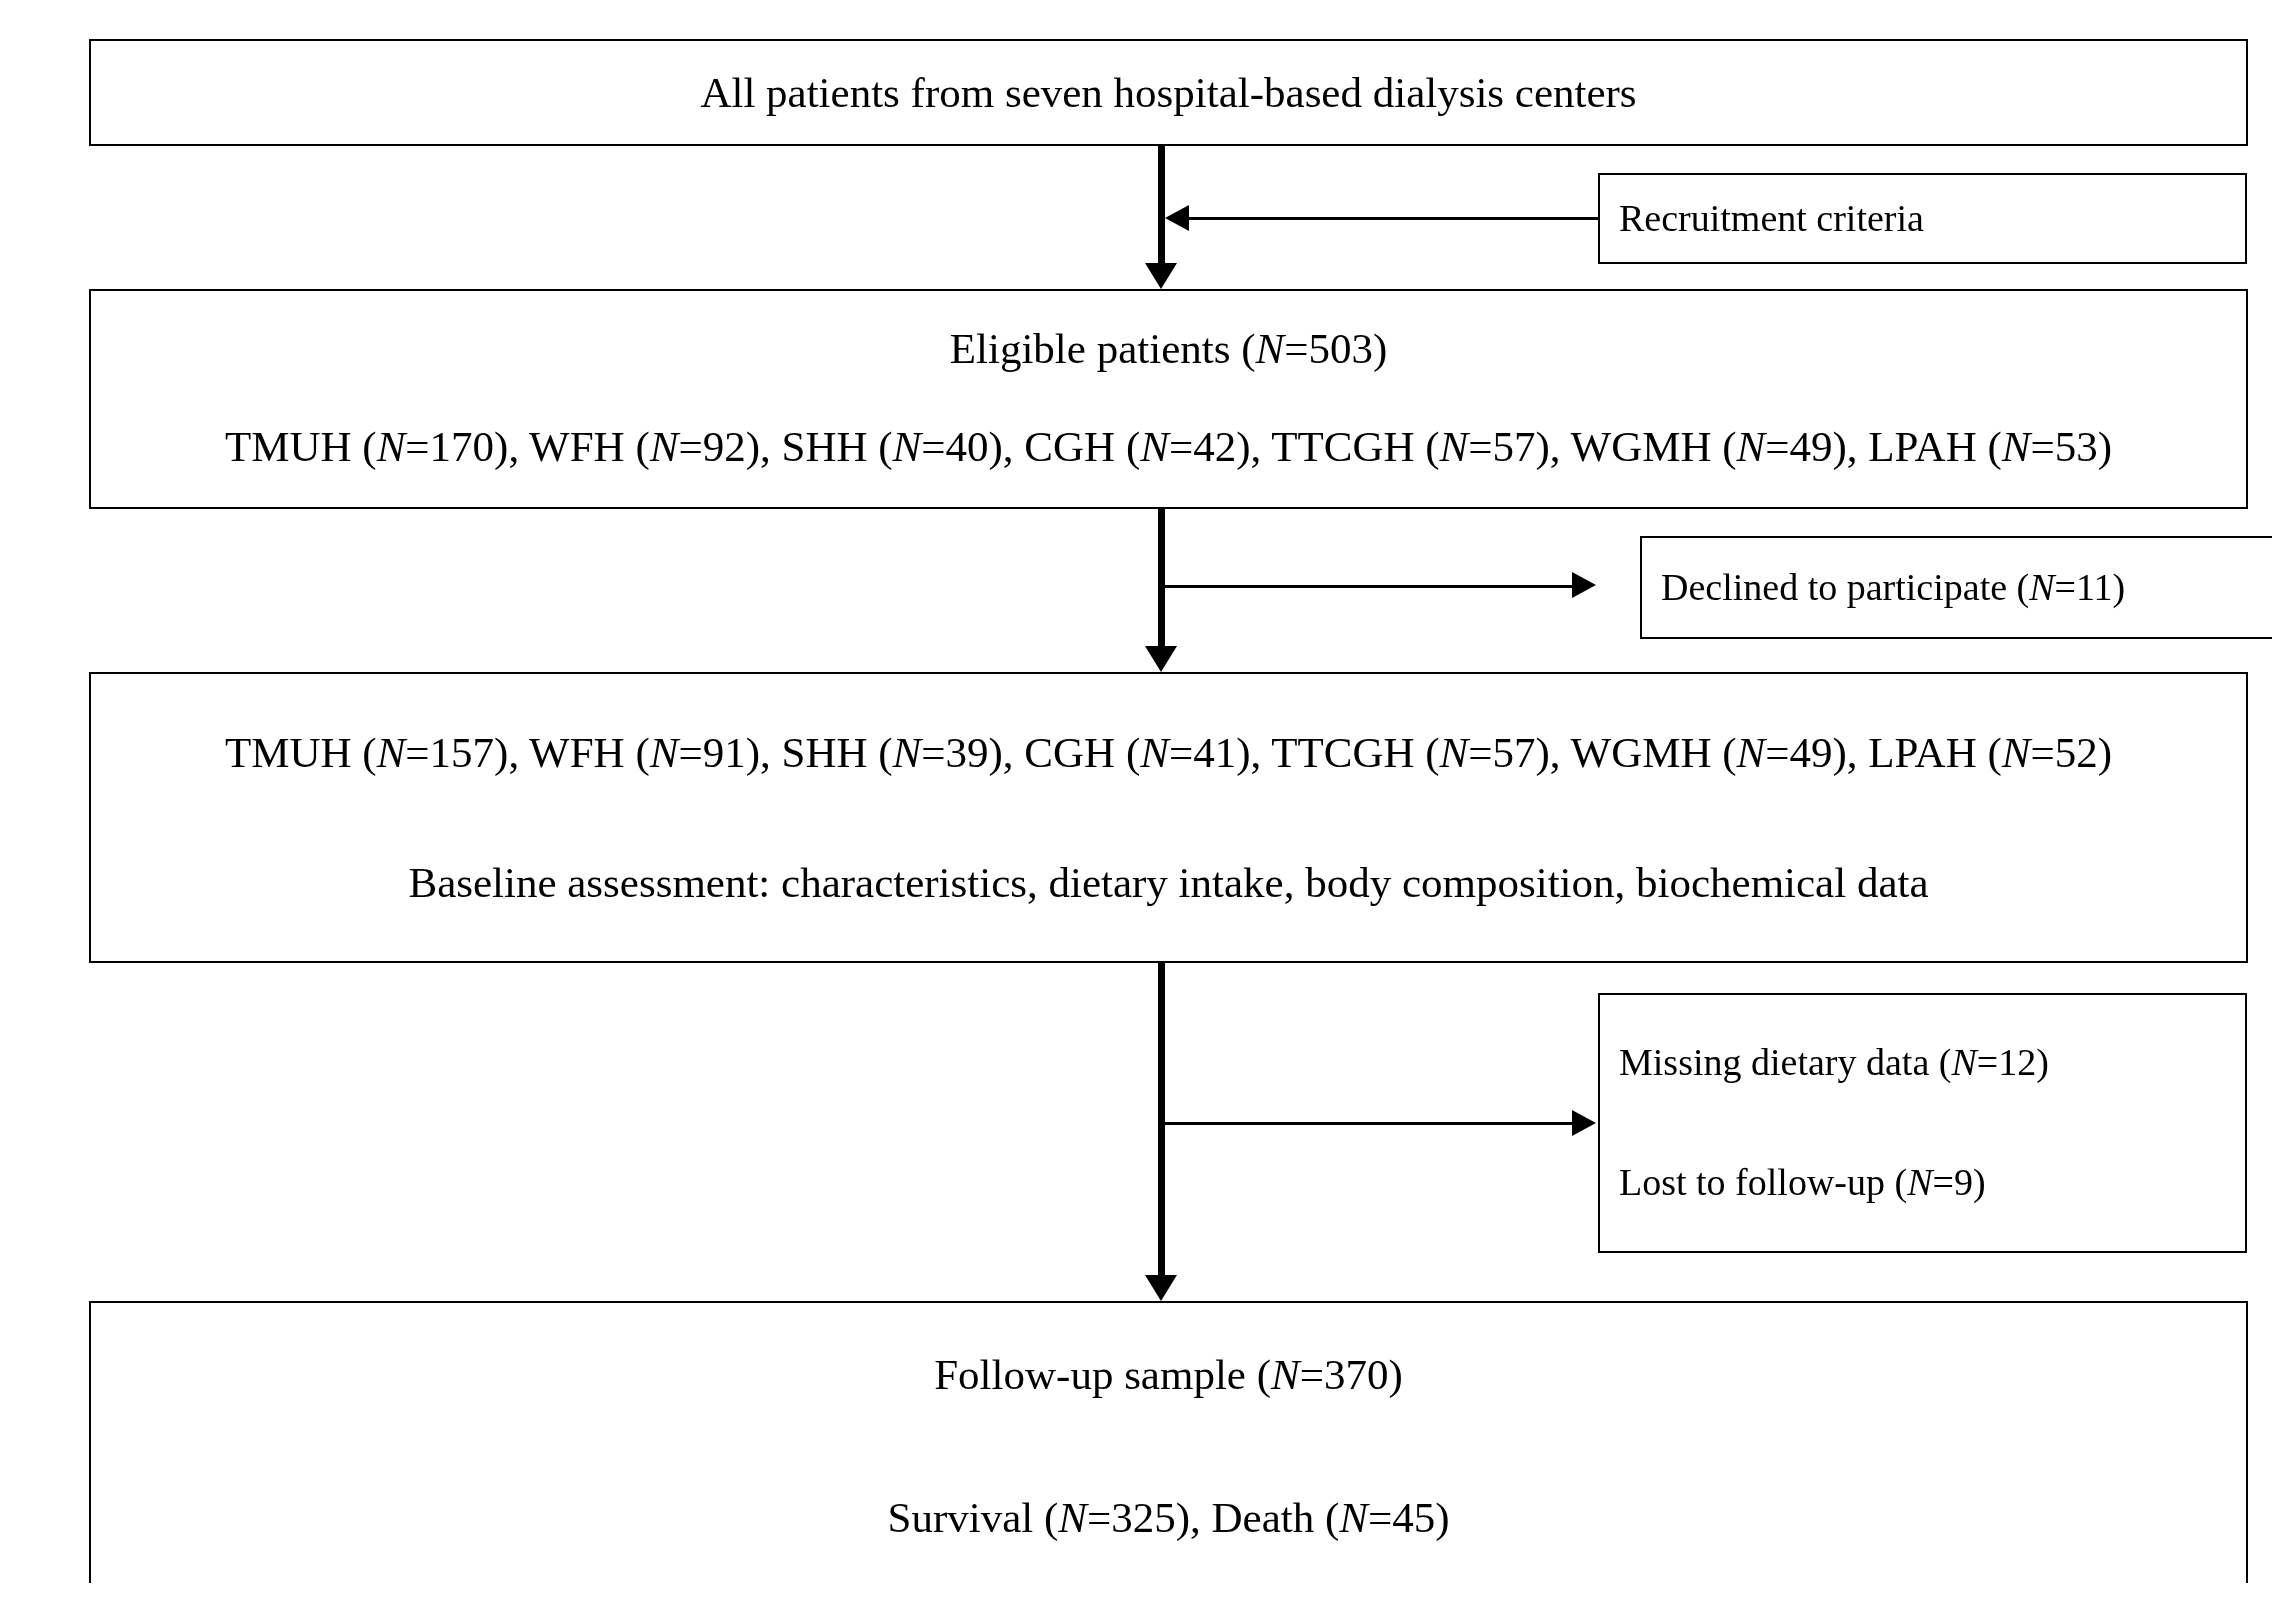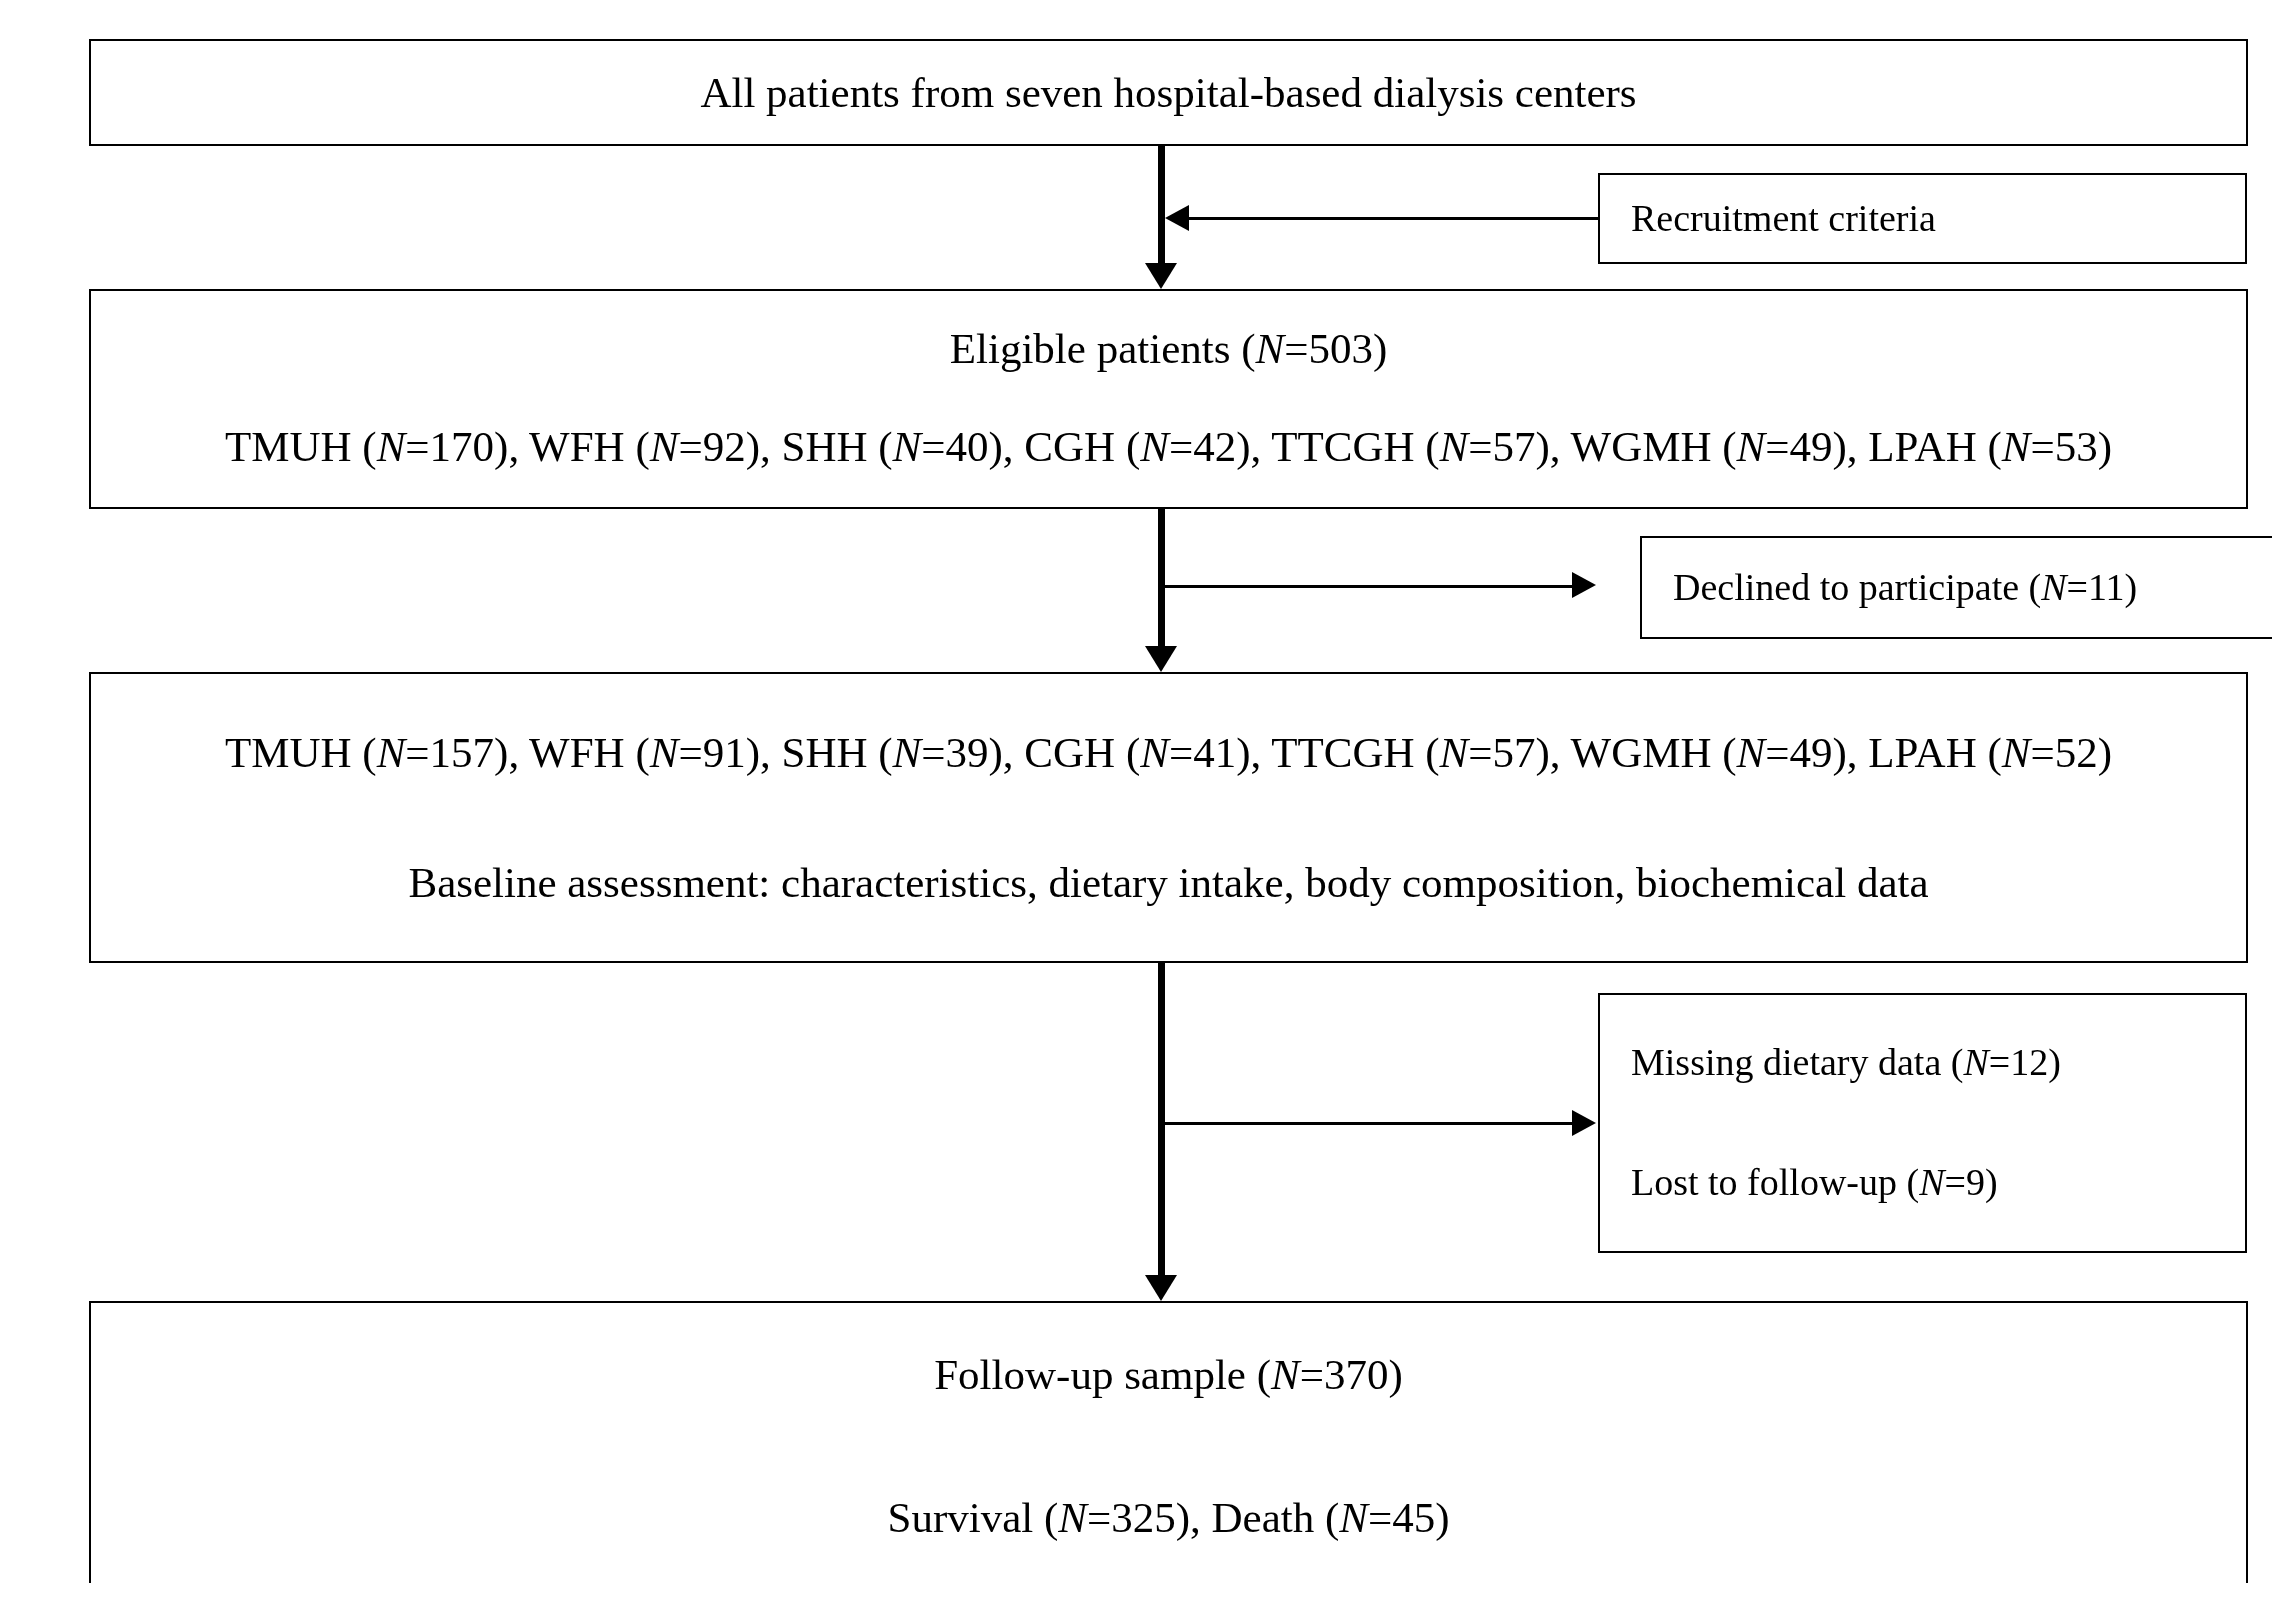--- a/index.html
+++ b/index.html
@@ -30,21 +30,21 @@
     justify-content: space-around;
     text-align: center;
     font-size: 43px;
   }
   .box.side {
     left: 1598px;
     width: 649px;
     justify-content: space-around;
     text-align: left;
     font-size: 38px;
-    padding-left: 31px;
+    padding-left: 19px;
   }
   .txt { white-space: nowrap; line-height: 1.1; }
   #box-source   { top: 39px;   height: 107px; justify-content: center; }
   #box-eligible { top: 289px;  height: 220px; padding: 9.6px 0 12.3px 0; }
   #box-study    { top: 672px;  height: 291px; padding: 13.7px 0 13.7px 0; }
   #box-followup { top: 1301px; height: 290px; padding: 13.7px 0 13.7px 0; gap: 26px; }
   #box-recruitment { top: 173px;  height: 91px; justify-content: center; }
   #box-declined    { top: 536px;  height: 103px; justify-content: center; margin-left: 42px; }
   #box-excluded    { top: 993px; height: 260px; padding-top: 8.2px; padding-bottom: 8.2px; }
   .vline {

